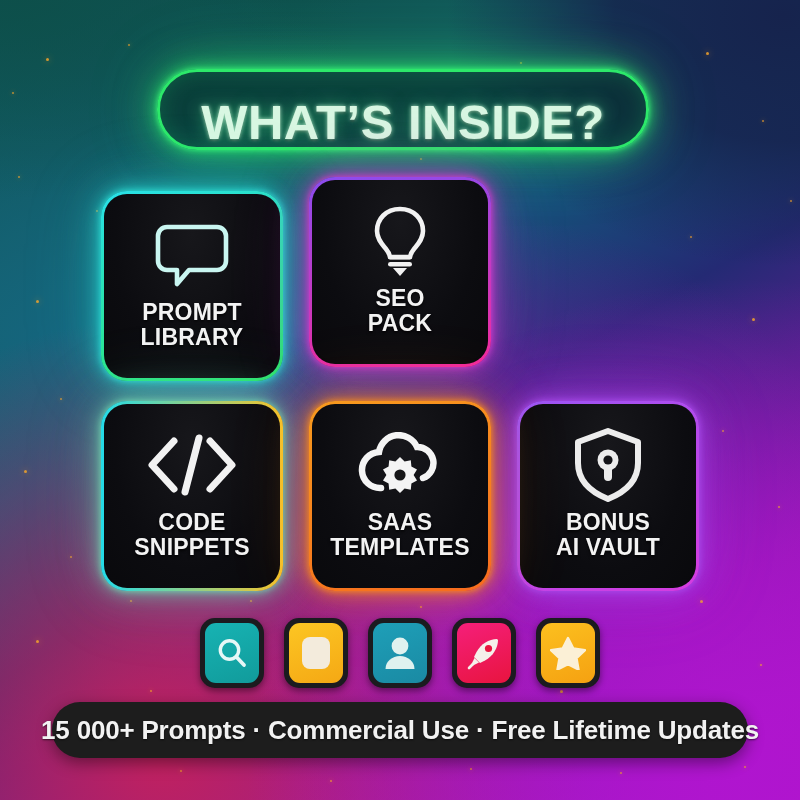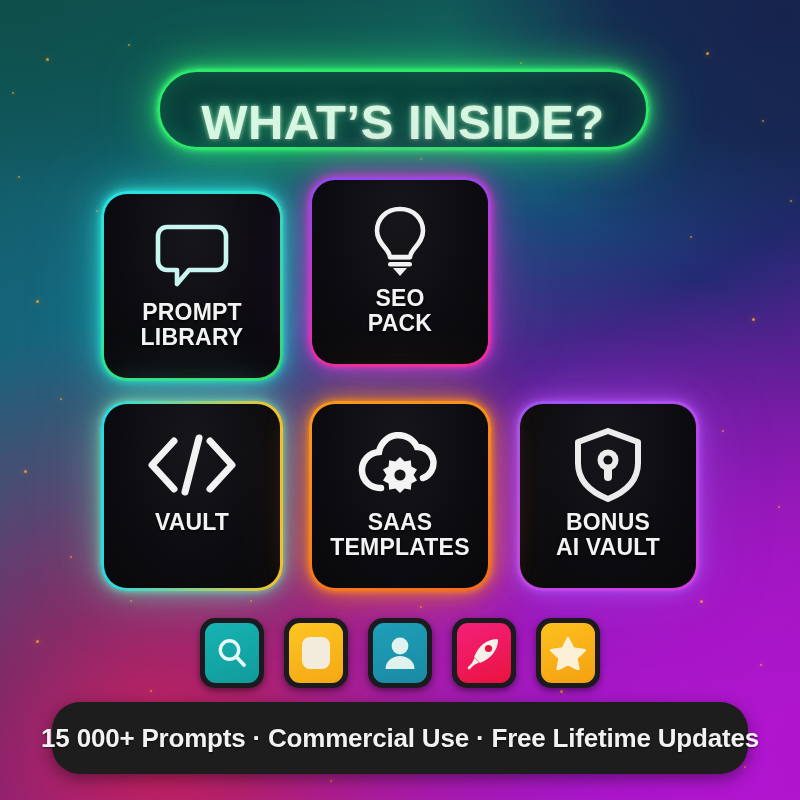--- a/index.html
+++ b/index.html
@@ -97,21 +97,21 @@
     box-shadow:0 3px 7px rgba(0,0,0,0.45);
   }
   .mini-face{
     width:100%;height:100%;border-radius:11px;
     display:flex;align-items:center;justify-content:center;
   }
   .mini-face svg{display:block;}
 
   
   .banner{
-    position:absolute;left:52px;top:702px;width:696px;height:72px;
+    position:absolute;left:52px;top:702px;width:696px;height:56px;
     border-radius:28px;background:#1d1d1d;
     display:flex;align-items:center;justify-content:center;
     box-shadow:0 5px 16px rgba(0,0,0,0.42);
   }
   .banner-text{
     font-size:26px;font-weight:bold;color:#f2f2f2;white-space:nowrap;letter-spacing:-0.2px;
     text-shadow:0 1px 2px rgba(0,0,0,0.6);
   }
 </style>
 </head>
@@ -197,21 +197,22 @@
     <div class="card" id="card-3" style="left: 101px; top: 401px; background: linear-gradient(90deg, rgb(35, 219, 232), rgb(247, 197, 42)); box-shadow: rgb(111, 211, 176) 0px 0px 6px, rgba(111, 211, 176, 0.72) 0px 0px 18px, rgba(111, 211, 176, 0.45) 0px 0px 42px, rgba(111, 211, 176, 0.22) 0px 0px 78px;">
       <div class="card-inner">
         <div class="card-icon">
           <svg width="96" height="64" viewBox="0 0 96 64">
             <path d="M30 8 L8 32 L30 56" fill="none" stroke="#f2f2f2" stroke-width="7" stroke-linecap="round" stroke-linejoin="round"></path>
             <path d="M66 8 L88 32 L66 56" fill="none" stroke="#f2f2f2" stroke-width="7" stroke-linecap="round" stroke-linejoin="round"></path>
             <path d="M55 5 L41 59" fill="none" stroke="#f2f2f2" stroke-width="7" stroke-linecap="round"></path>
           </svg>
         </div>
         <div class="card-label">
-          <span>VAULT</span>
+          <span>CODE</span>
+          <span class="l2">SNIPPETS</span>
         </div>
       </div>
     </div>
 
     <div class="card" id="card-5" style="left: 517px; top: 401px; background: linear-gradient(150deg, rgb(155, 85, 245), rgb(214, 60, 224)); box-shadow: rgb(169, 76, 236) 0px 0px 6px, rgba(169, 76, 236, 0.72) 0px 0px 18px, rgba(169, 76, 236, 0.45) 0px 0px 42px, rgba(169, 76, 236, 0.22) 0px 0px 78px;">
       <div class="card-inner">
         <div class="card-icon">
           <svg width="70" height="76" viewBox="0 0 70 76">
             <path d="M35 4 L65 15 V36 C65 55 50 66 35 72 C20 66 5 55 5 36 V15 Z" fill="none" stroke="#ececec" stroke-width="6" stroke-linejoin="round"></path>
             <circle cx="35" cy="33" r="10.5" fill="#ececec"></circle>

